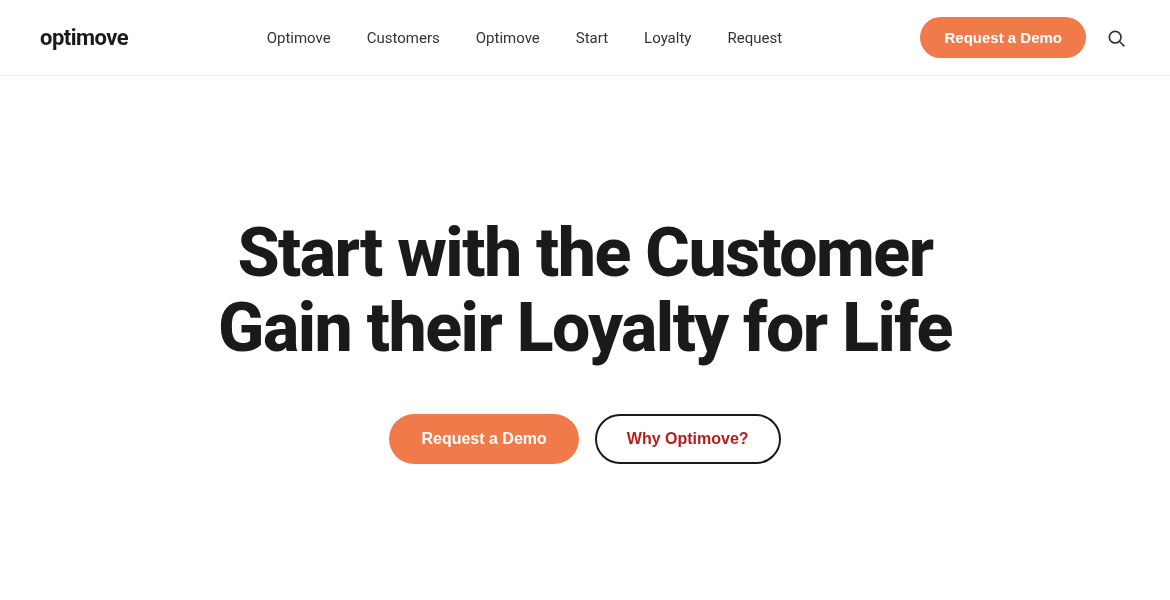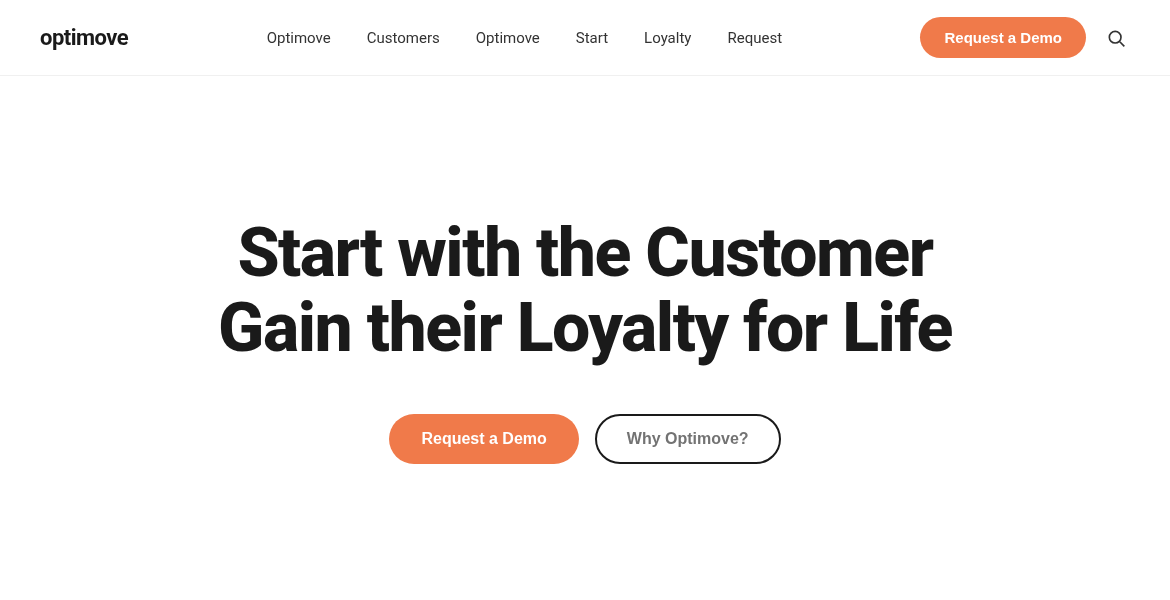--- a/index.html
+++ b/index.html
@@ -115,21 +115,21 @@
       border: none;
       border-radius: 50px;
       padding: 16px 32px;
       font-size: 16px;
       font-weight: 700;
       cursor: pointer;
     }
 
     .btn-why {
       background: #ffffff;
-      color: #737373;
+      color: #b91c1c;
       border: 2px solid #1a1a1a;
       border-radius: 50px;
       padding: 14px 30px;
       font-size: 16px;
       font-weight: 600;
       cursor: pointer;
     }
   </style>
 </head>
 <body>

